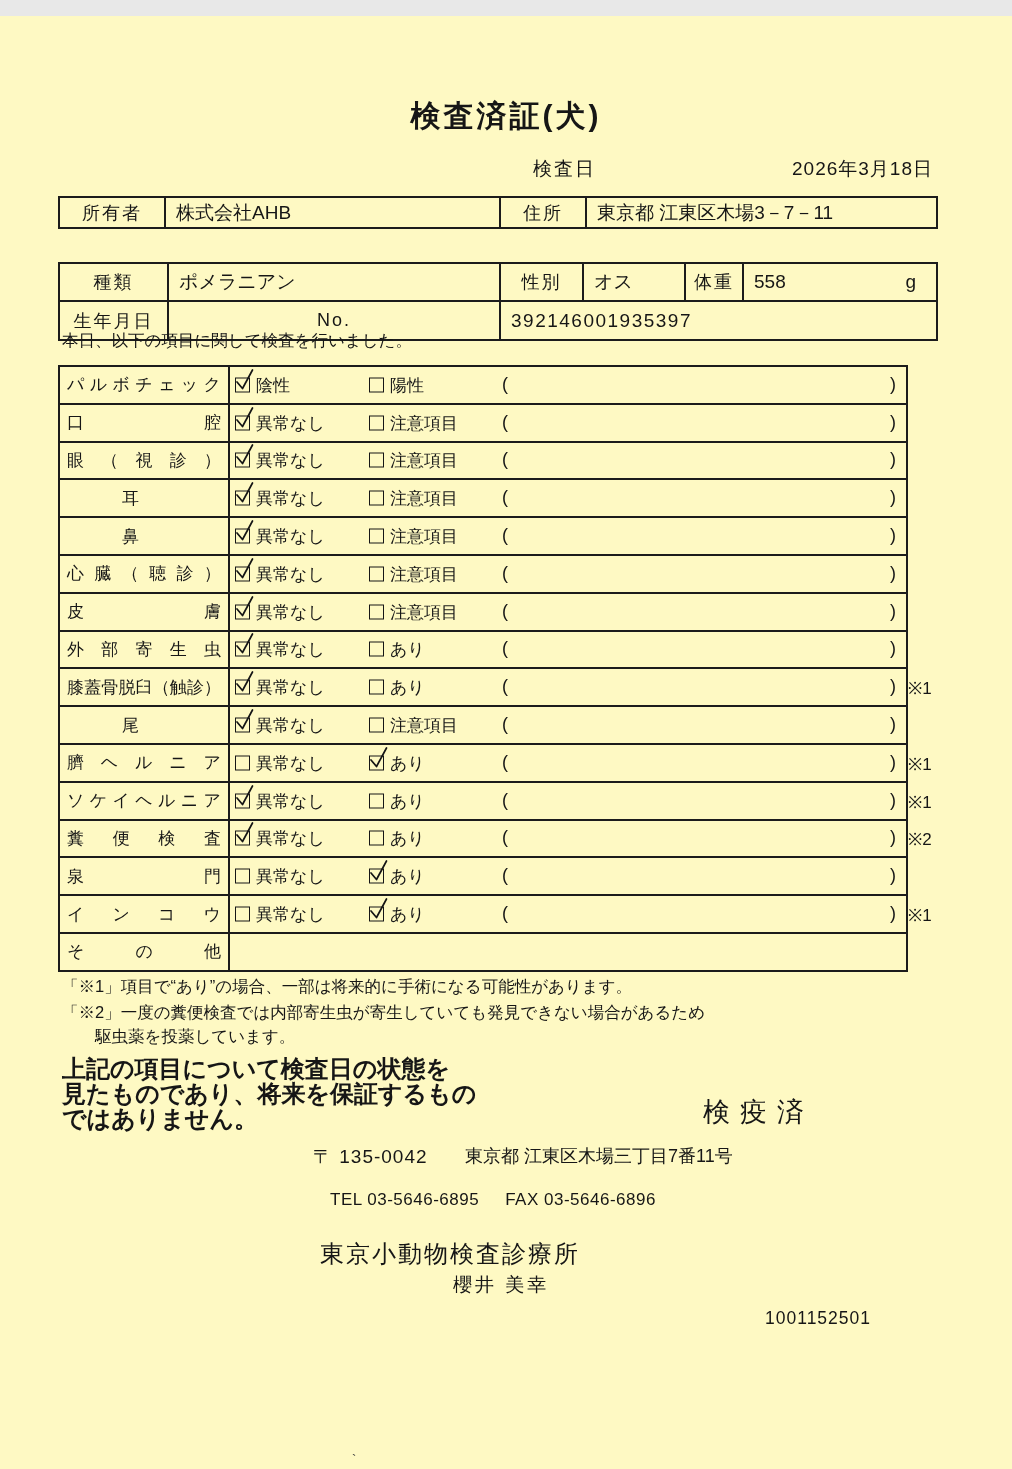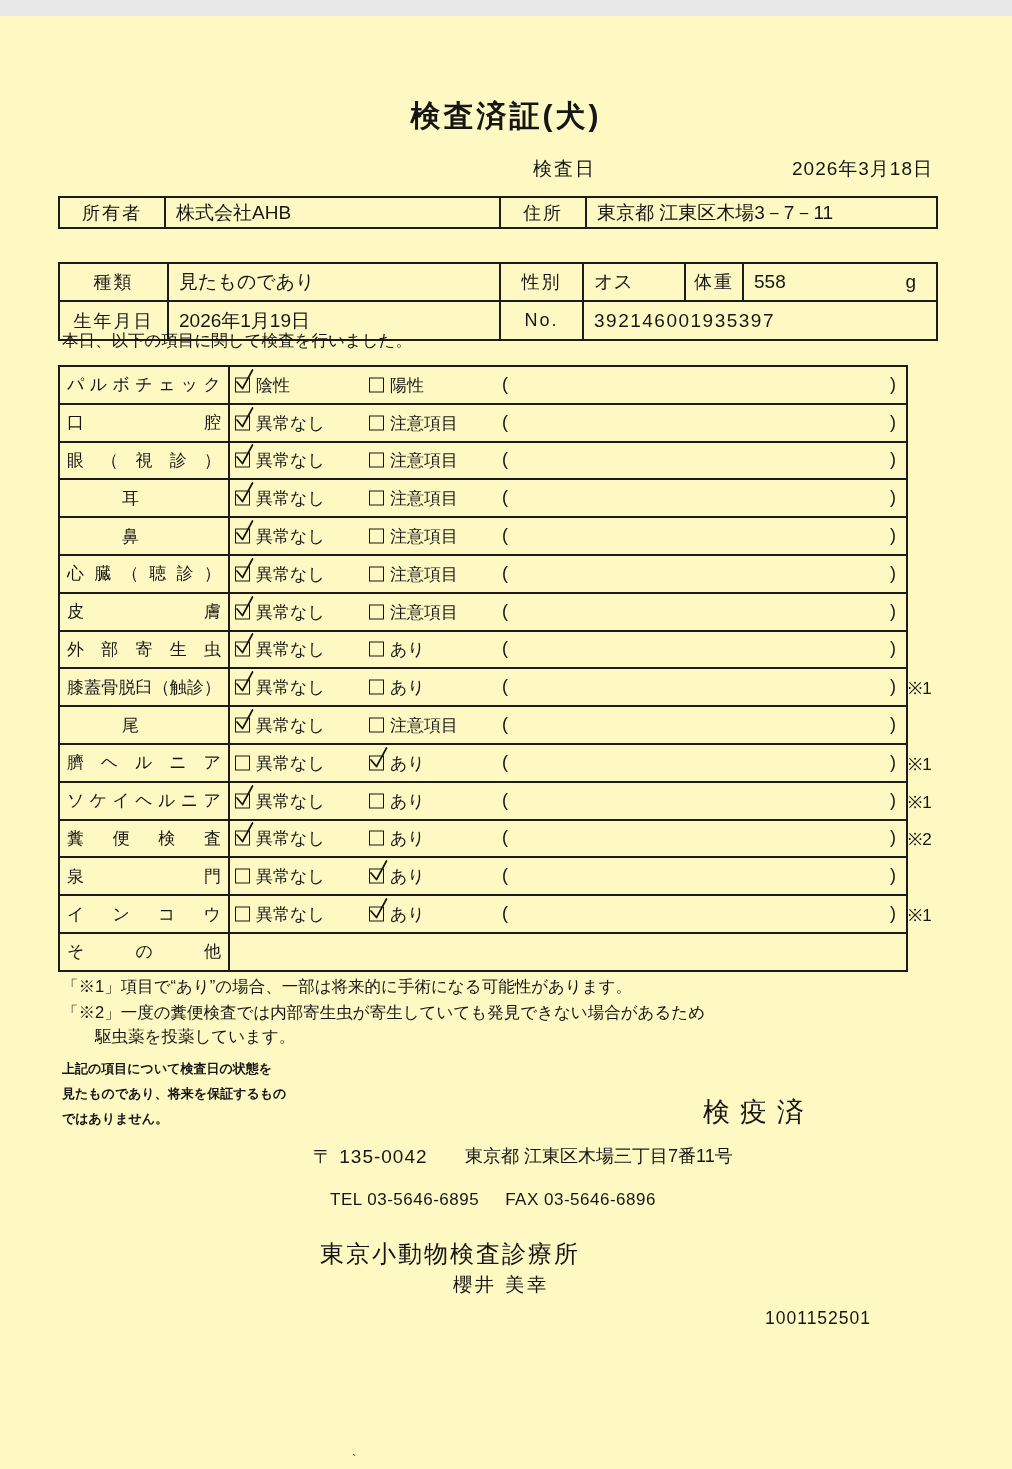--- a/index.html
+++ b/index.html
@@ -100,21 +100,21 @@
     position:absolute; right:-42px; top:50%; transform:translateY(-50%);
     width:40px; font-size:17px;
   }
 
   
   .note1 { top:960px; left:62px; font-size:16.5px; }
   .note2 { top:986px; left:62px; font-size:16.5px; }
   .note2b { top:1010px; left:95px; font-size:16.5px; }
 
   
-  .disclaimer { top:1040px; left:62px; font-size:13px; font-weight:600; line-height:25px; }
+  .disclaimer { top:1040px; left:62px; font-size:24px; font-weight:600; line-height:25px; }
 
   
   .stamp { top:1078px; left:703px; font-size:27px; letter-spacing:10px; white-space:nowrap; }
 
   
   .postal   { top:1128px; left:313px; font-size:19px; letter-spacing:1px; }
   .address2 { top:1128px; left:465px; font-size:18px; }
   .tel-line { top:1174px; left:330px; font-size:17px; letter-spacing:0.5px; display:flex; gap:26px; }
   .clinic   { top:1222px; left:320px; font-size:24px; letter-spacing:2px; }
   .person   { top:1256px; left:453px; font-size:19px; letter-spacing:3px; }
@@ -134,32 +134,31 @@
   <div class="abs hdr-table table-a">
     <div class="hdr-cell head">所有者</div>
     <div class="hdr-cell val">株式会社AHB</div>
     <div class="hdr-cell head">住所</div>
     <div class="hdr-cell val">東京都 江東区木場3－7－11</div>
   </div>
 
   <div class="abs table-bc">
     <div class="row-b">
       <div class="hdr-cell head">種類</div>
-      <div class="hdr-cell val">見たものであり</div>
+      <div class="hdr-cell val">ポメラニアン</div>
       <div class="hdr-cell head">性別</div>
       <div class="hdr-cell val">オス</div>
       <div class="hdr-cell head">体重</div>
       <div class="hdr-cell val weight-val">
         <span>558</span>
         <span>g</span>
       </div>
     </div>
     <div class="row-c">
       <div class="hdr-cell head">生年月日</div>
-      <div class="hdr-cell val">2026年1月19日</div>
       <div class="hdr-cell head">No.</div>
       <div class="hdr-cell val no-val">392146001935397</div>
     </div>
   </div>
 
   <div class="abs intro">本日、以下の項目に関して検査を行いました。</div>
 
   <div class="abs checklist">
       <div class="cl-row">
         <div class="cl-label">

